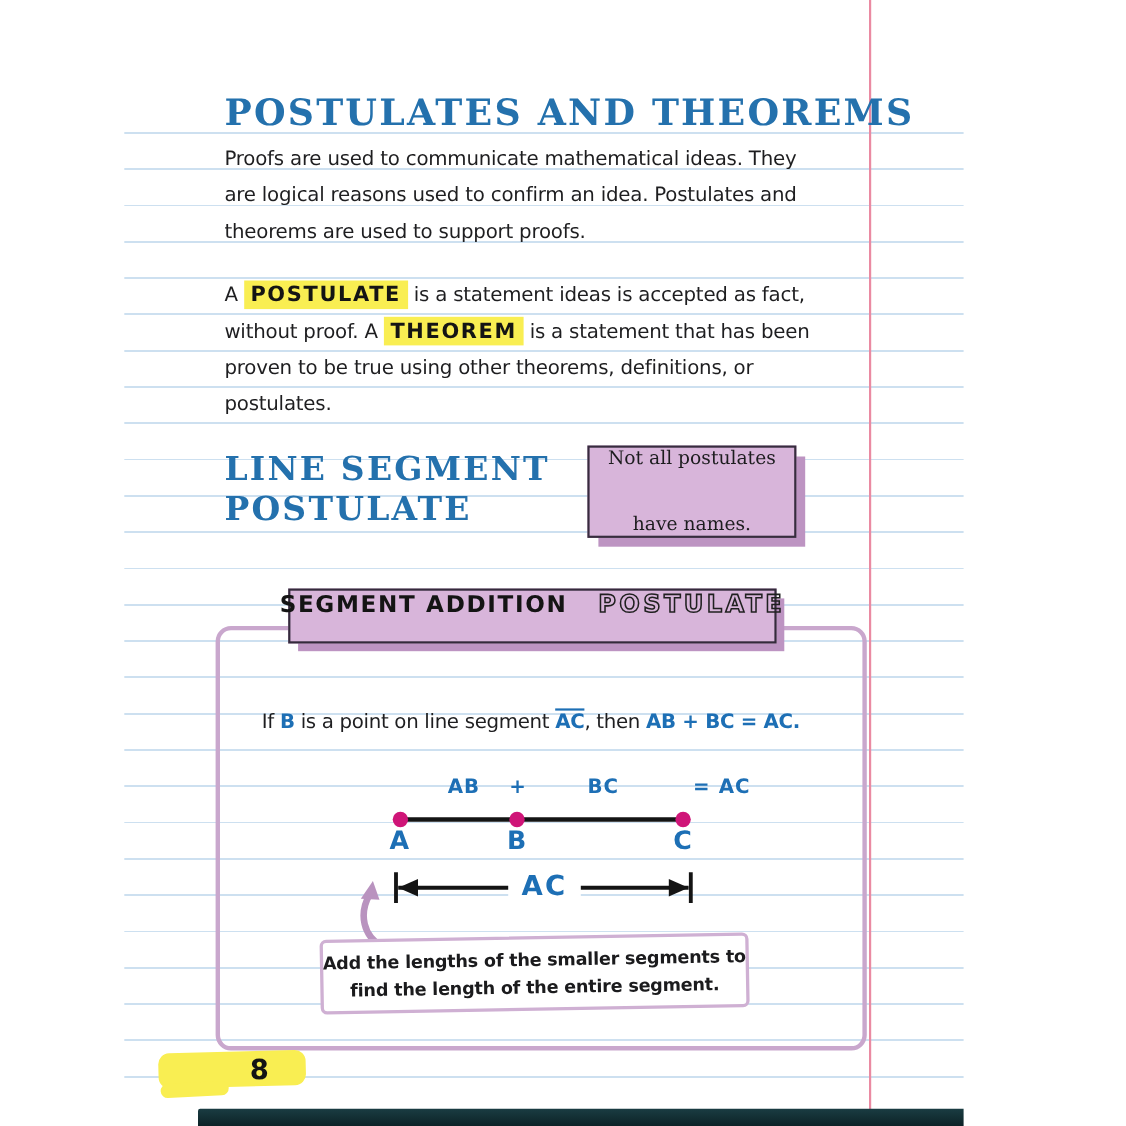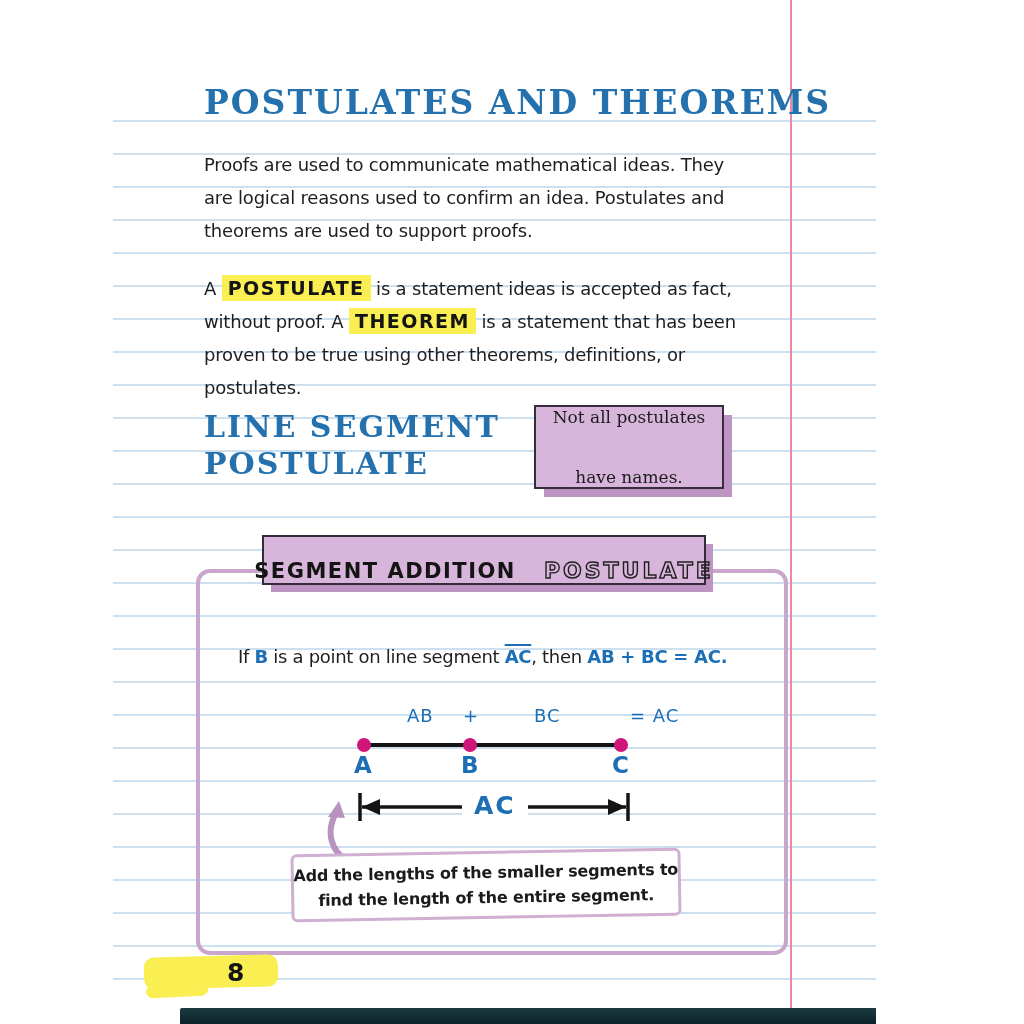--- a/index.html
+++ b/index.html
@@ -21,21 +21,21 @@
   }
   
   .serif-head{
     position:absolute;
     font-family:"DejaVu Serif","Liberation Serif",serif;
     color:#2471ad;font-weight:600;letter-spacing:2px;z-index:3;white-space:nowrap;
   }
   .title{left:204px;top:83px;font-size:33px;}
   .heading2{left:204px;top:408px;font-size:30px;line-height:37px;}
   
-  .hand{font-size:18px;letter-spacing:-0.2px;color:#1e1e20;margin-top:20px;}
+  .hand{font-size:18px;letter-spacing:-0.2px;color:#1e1e20;}
   .para{position:absolute;line-height:33px;white-space:nowrap;z-index:3;}
   .intro{left:204px;top:128px;}
   .defs{left:204px;top:252px;}
   .hl{
     background:#f9ee52;font-weight:800;font-size:19px;letter-spacing:1.5px;
     padding:2px 6px;color:#141414;
   }
   .hl:empty{padding:0;background:none;}
   
   .sidebox{
@@ -46,21 +46,21 @@
     display:flex;flex-direction:column;align-items:center;justify-content:center;
     font-family:"DejaVu Serif","Liberation Serif",serif;font-size:17px;color:#1c1c1e;
     line-height:24px;text-align:center;gap:36px;
   }
   
   .banner{
     position:absolute;left:262px;top:535px;width:444px;height:50px;
     background:#d8b5da;border:2px solid #342a3b;
     box-shadow:8px 8px 0 -1px #bd94c2;
     z-index:4;box-sizing:border-box;
-    display:flex;align-items:flex-end;justify-content:center;gap:28px;
+    display:flex;align-items:flex-start;justify-content:center;gap:28px;
     white-space:nowrap;
   }
   .banner-black{font-weight:800;font-size:21px;letter-spacing:1.5px;color:#141414;}
   .banner-outline{font-weight:700;font-size:22px;letter-spacing:3px;color:#202020;}
   @supports (-webkit-text-stroke: 1px black){
     .banner-outline{color:transparent;-webkit-text-stroke:1.4px #202020;}
   }
   
   .bigbox{
     position:absolute;left:196px;top:569px;width:592px;height:386px;
@@ -69,21 +69,21 @@
   }
   
   .sentence{
     position:absolute;left:238px;top:646px;z-index:3;white-space:nowrap;
     font-size:18px;letter-spacing:-0.3px;
   }
   .b{color:#1d6fb5;font-weight:600;}
   .k{color:#1e1e20;}
   .ov{color:#1d6fb5;font-weight:600;text-decoration:overline;text-decoration-thickness:2px;}
   
-  .dlabel{position:absolute;z-index:3;color:#1d6fb5;font-weight:400;font-size:18px;letter-spacing:1px;white-space:nowrap;}
+  .dlabel{position:absolute;z-index:3;color:#1d6fb5;font-weight:700;font-size:18px;letter-spacing:1px;white-space:nowrap;}
   .seg-line{position:absolute;left:362px;top:743px;width:260px;height:4px;background:#141414;border-radius:2px;z-index:3;}
   .dot{position:absolute;width:14px;height:14px;border-radius:50%;background:#cf1578;z-index:4;}
   .pt{position:absolute;z-index:3;color:#1d6fb5;font-weight:800;font-size:23px;}
   .measure-svg{position:absolute;left:350px;top:789px;z-index:3;}
   .measure-label{
     position:absolute;left:462px;top:791px;z-index:4;
     color:#1d6fb5;font-weight:800;font-size:25px;letter-spacing:2px;
     background:#ffffff;padding:0 12px;
   }
   .curve-svg{position:absolute;left:314px;top:801px;z-index:3;}

